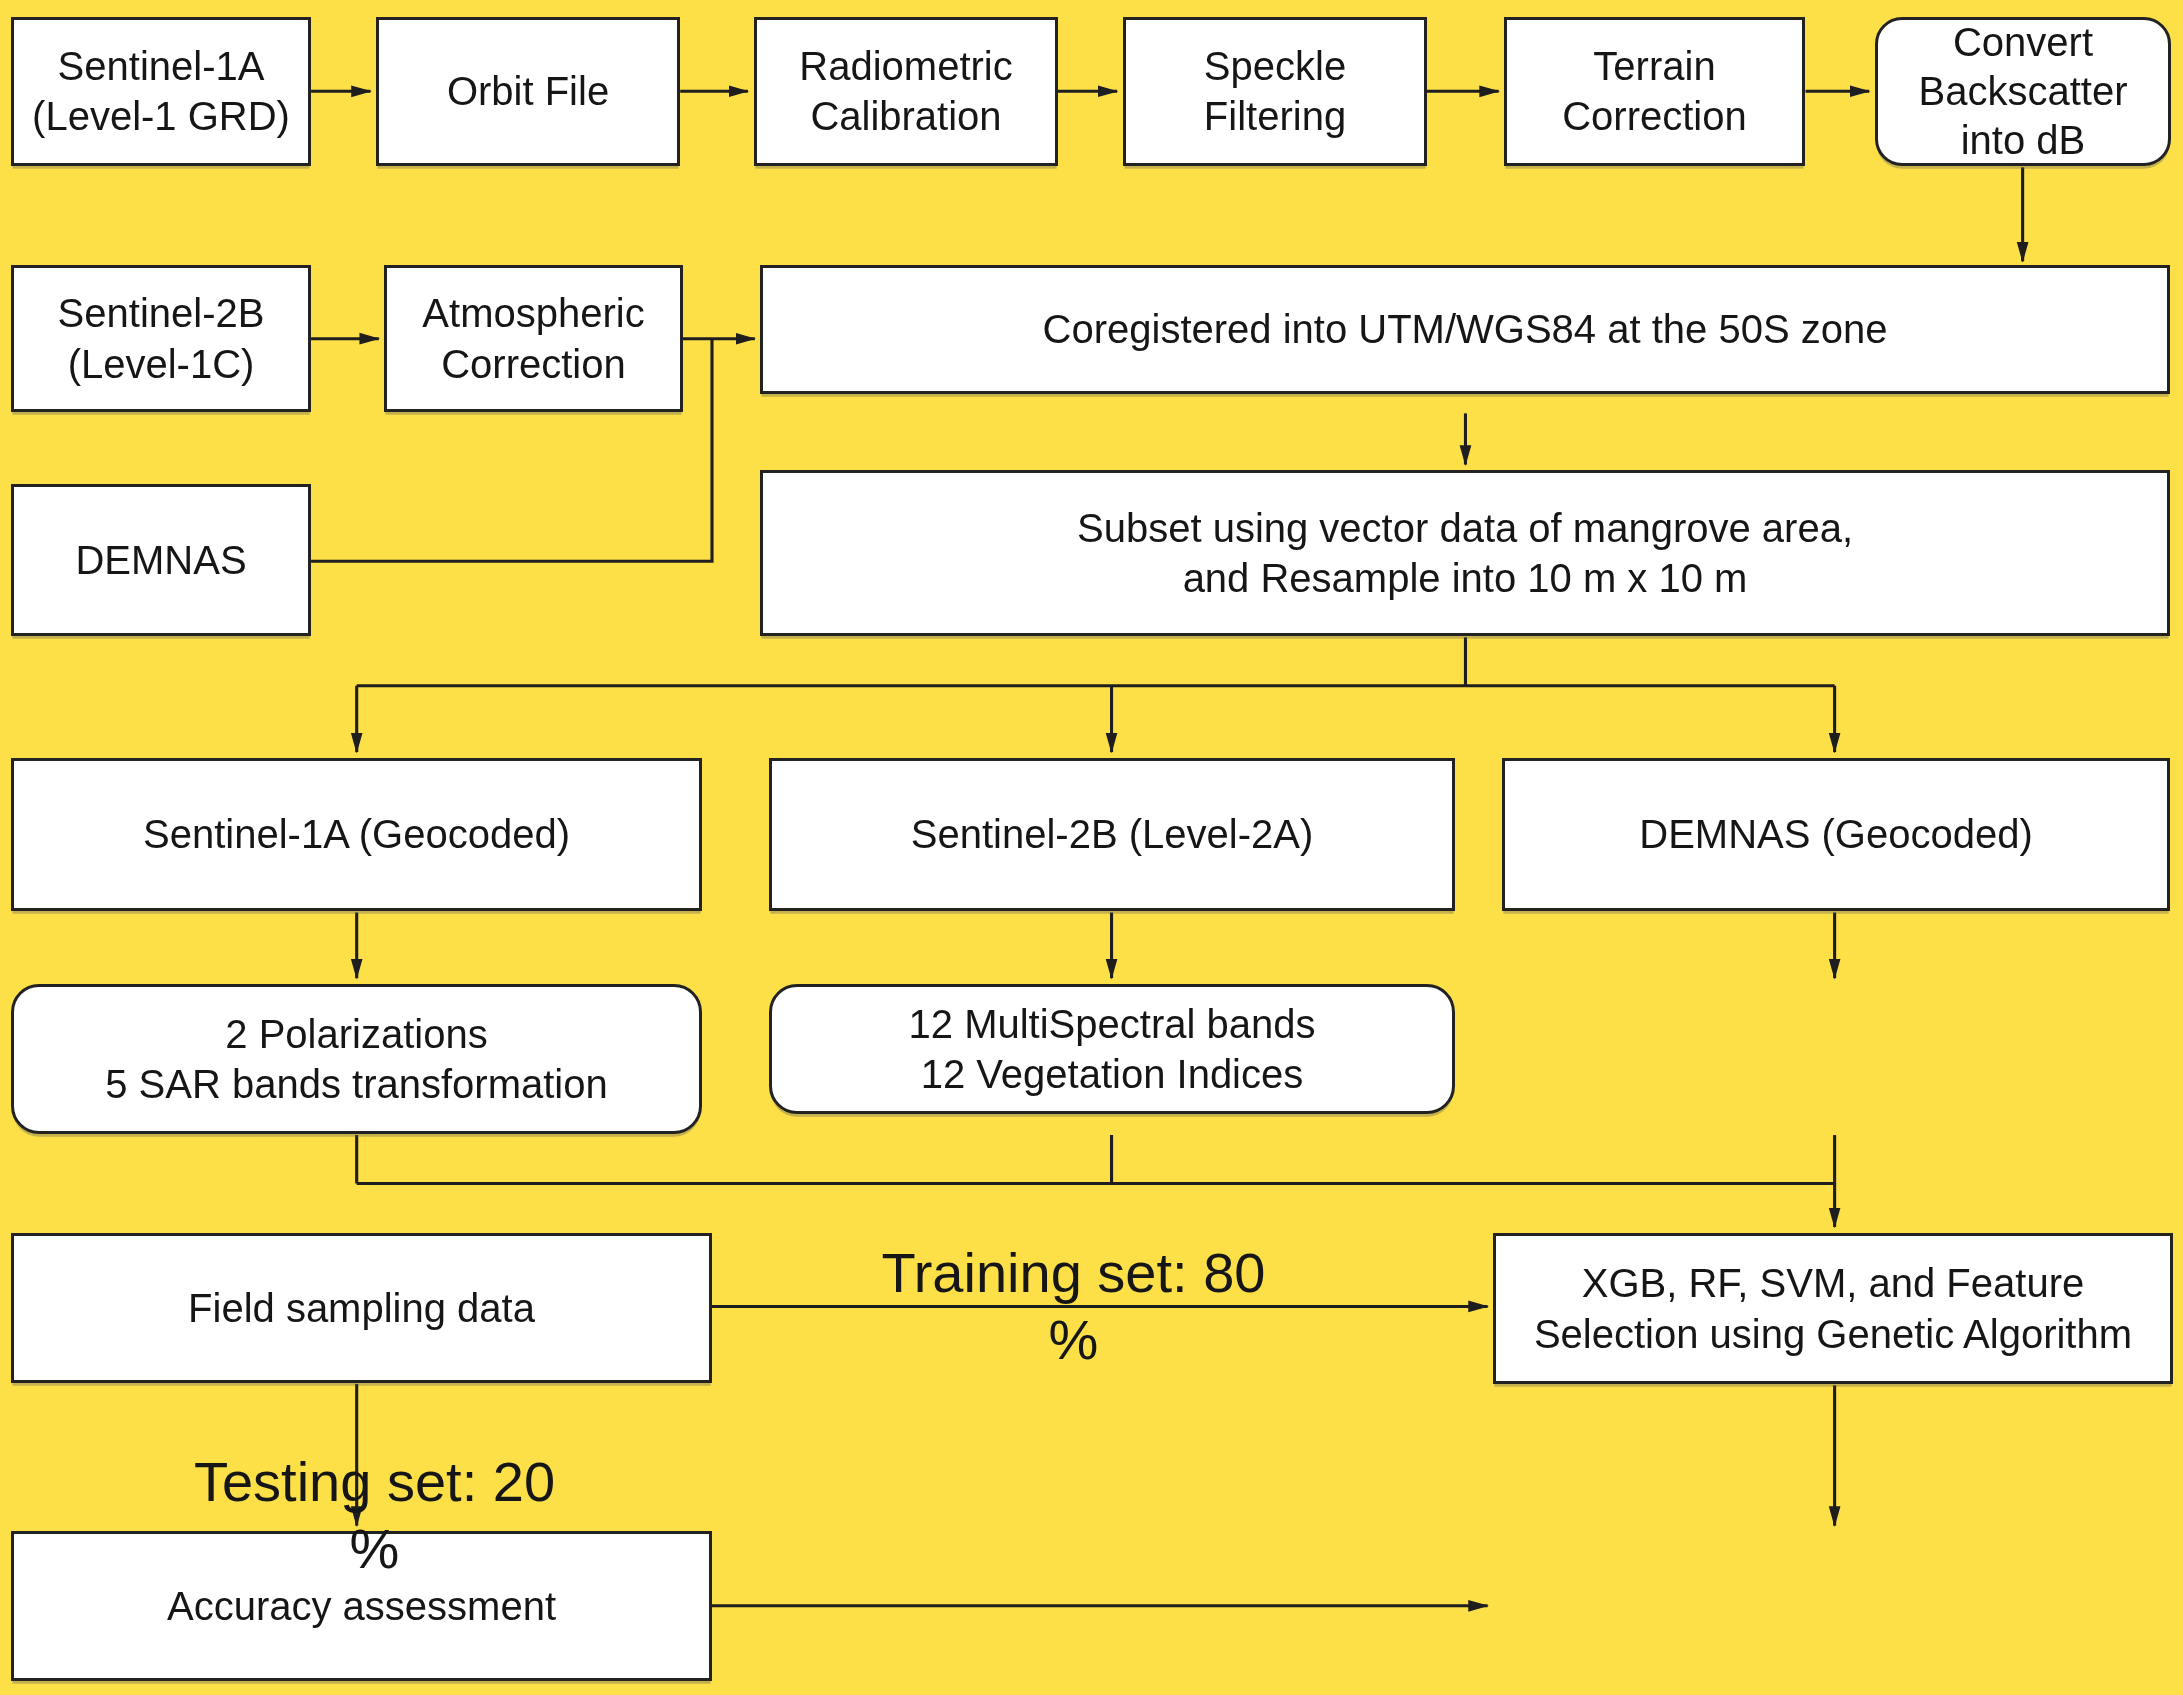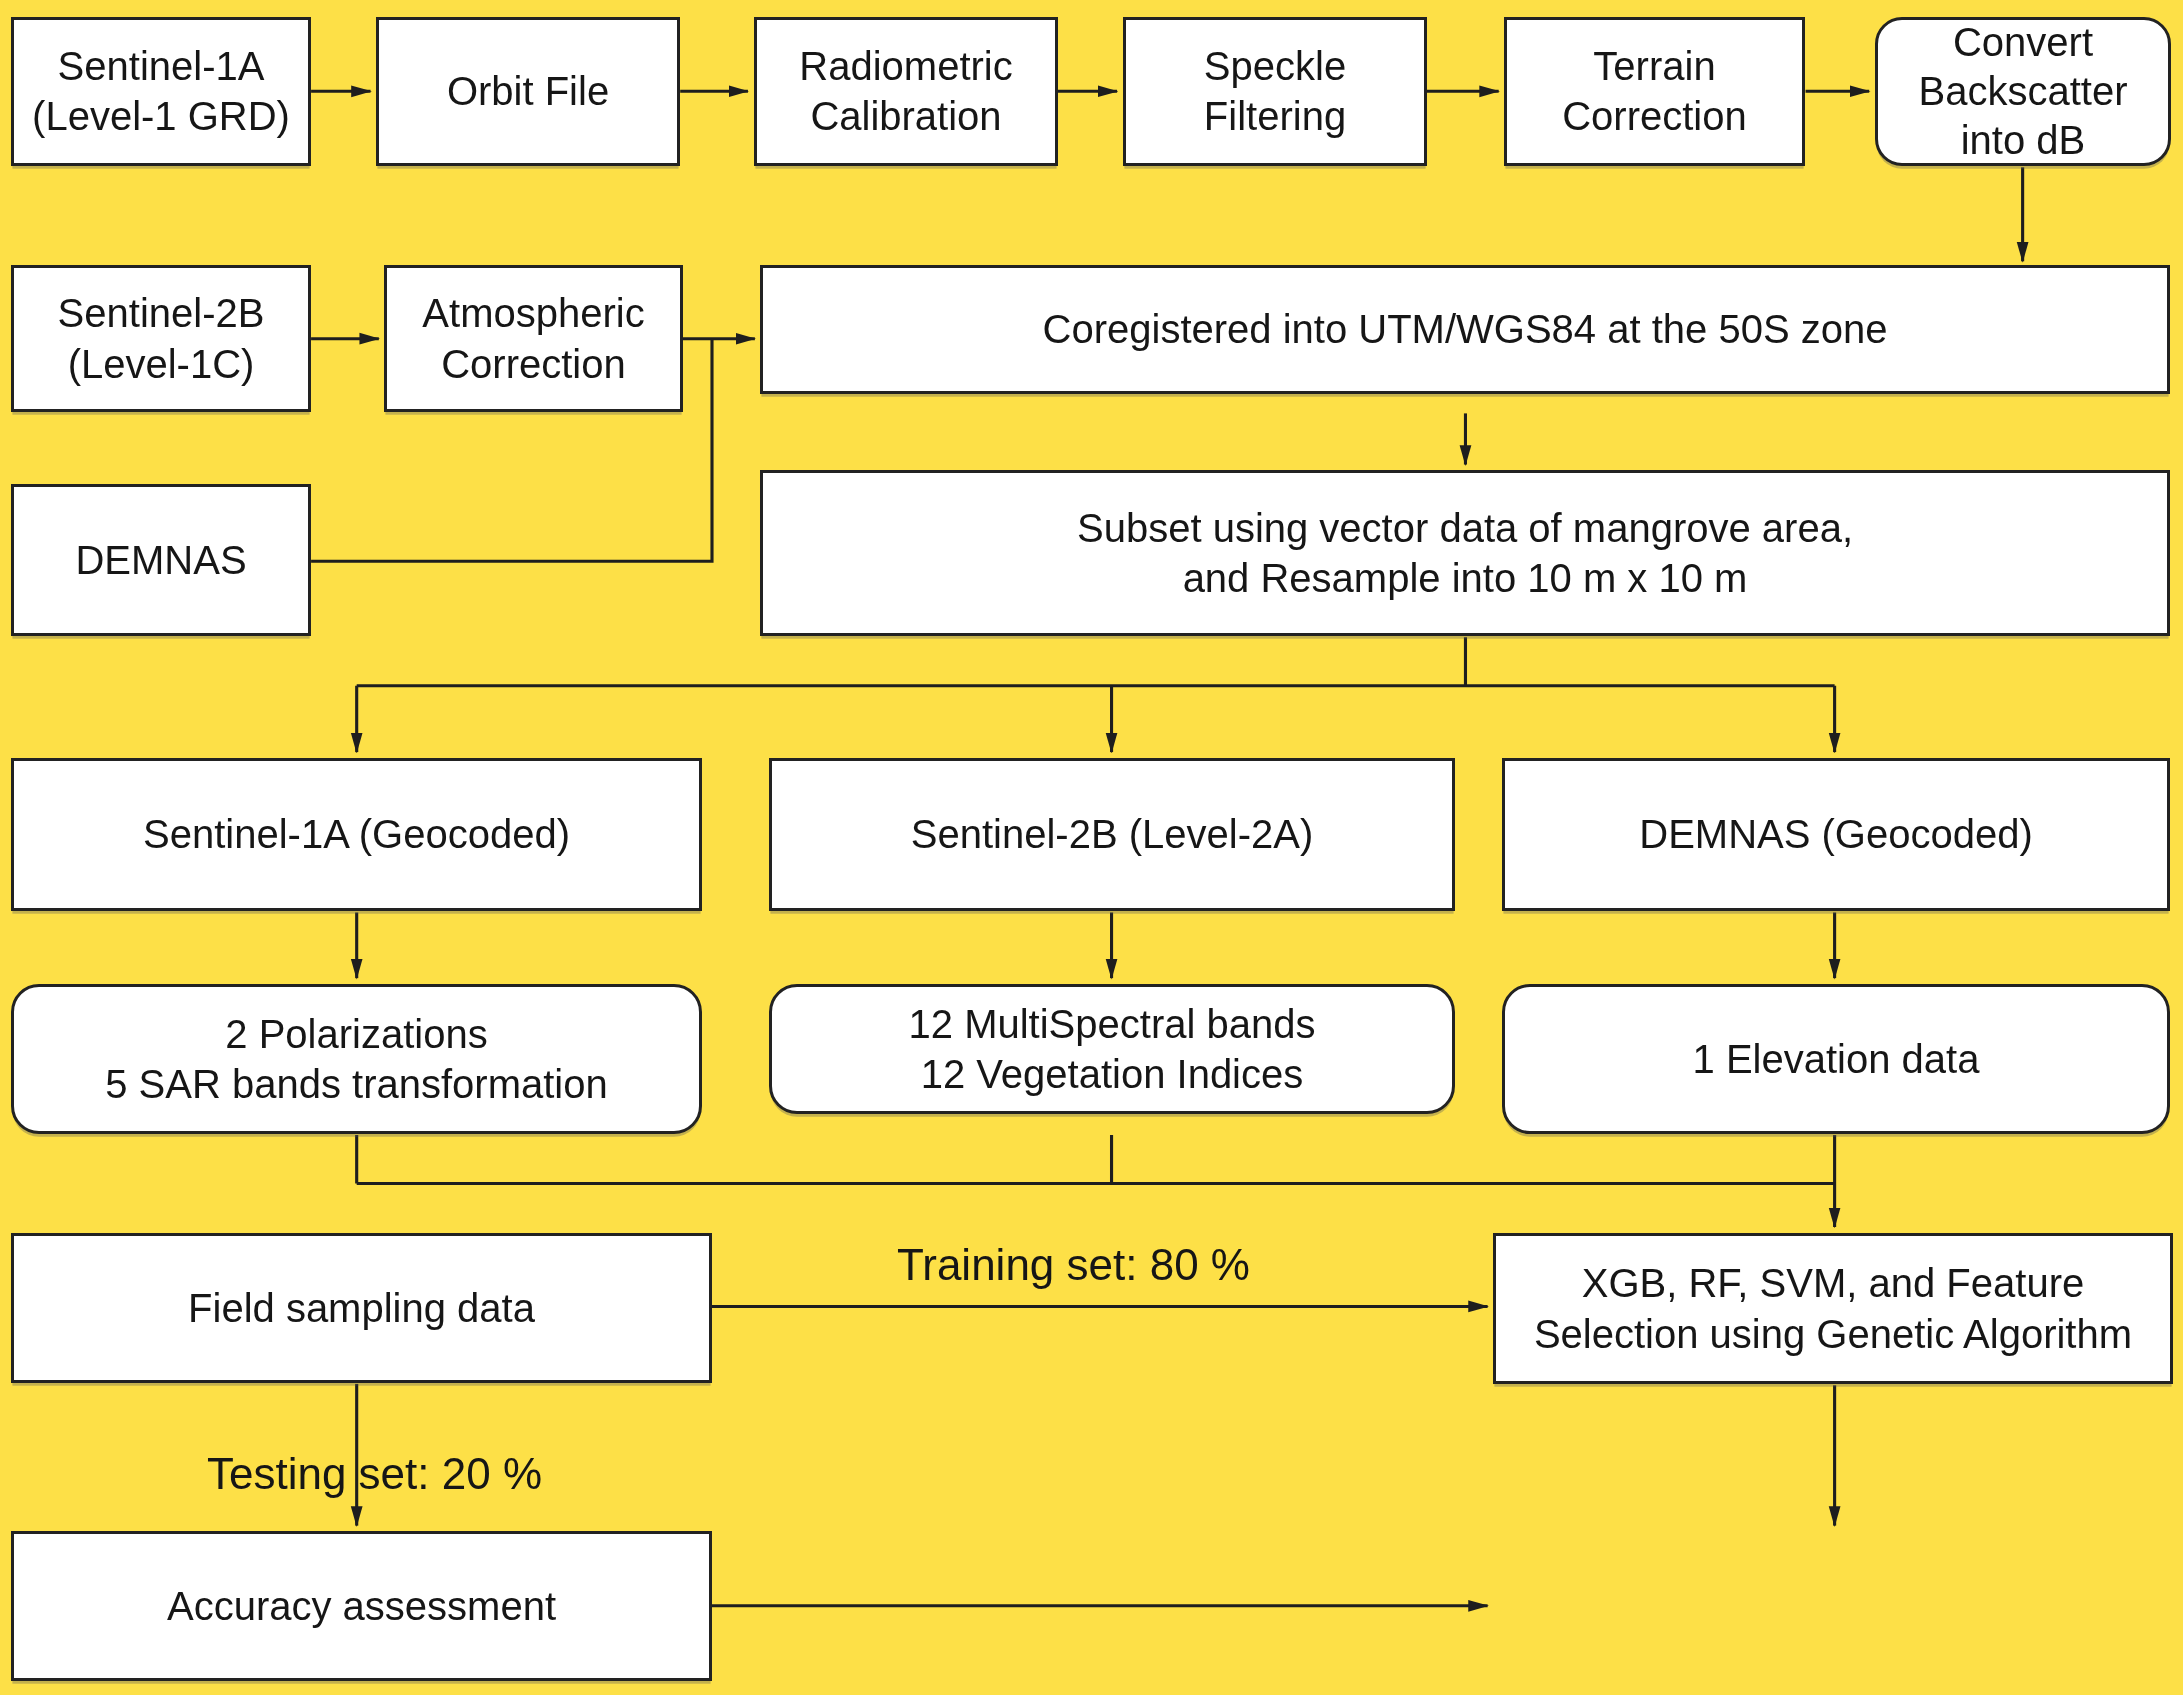--- a/index.html
+++ b/index.html
@@ -21,21 +21,21 @@
     text-align:center;color:#161616;
     font-size:40px;line-height:1.26;
     box-shadow:0 4.1px 0 -1.4px rgba(90,90,90,0.35);
   }
   .node .lbl{white-space:pre-line;display:block;width:100%;}
   .round{border-radius:28px;}
   .bold{font-weight:bold;}
   .tight{line-height:1.22;border-radius:27px;}
   .edge-label{
     position:absolute;text-align:center;color:#161616;
-    font-size:44px;line-height:1.2;background:transparent;
+    font-size:56px;line-height:1.2;background:transparent;
   }
 </style>
 </head>
 <body>
 
 <div class="canvas">
 
   <svg class="wires" viewBox="0 0 3158 2452">
     <defs>
       <marker id="ah" viewBox="0 0 30 20" refX="28" refY="10" markerWidth="30" markerHeight="20" markerUnits="userSpaceOnUse" orient="auto">
@@ -130,23 +130,20 @@
   </div>
 
   <div class="node round" style="left:11px;top:984px;width:691px;height:150px">
     <span class="lbl">2 Polarizations
 5 SAR bands transformation</span>
   </div>
   <div class="node round" style="left:769px;top:984px;width:686px;height:130px">
     <span class="lbl">12 MultiSpectral bands
 12 Vegetation Indices</span>
   </div>
-  <div class="node round" style="left:1502px;top:984px;width:668px;height:150px">
-    <span class="lbl">1 Elevation data</span>
-  </div>
 
   <div class="node" style="left:11px;top:1233px;width:701px;height:150px">
     <span class="lbl">Field sampling data</span>
   </div>
   <div class="node" style="left:1493px;top:1233px;width:680px;height:151px">
     <span class="lbl">XGB, RF, SVM, and Feature
 Selection using Genetic Algorithm</span>
   </div>
 
   <div class="node" style="left:11px;top:1531px;width:701px;height:150px">

